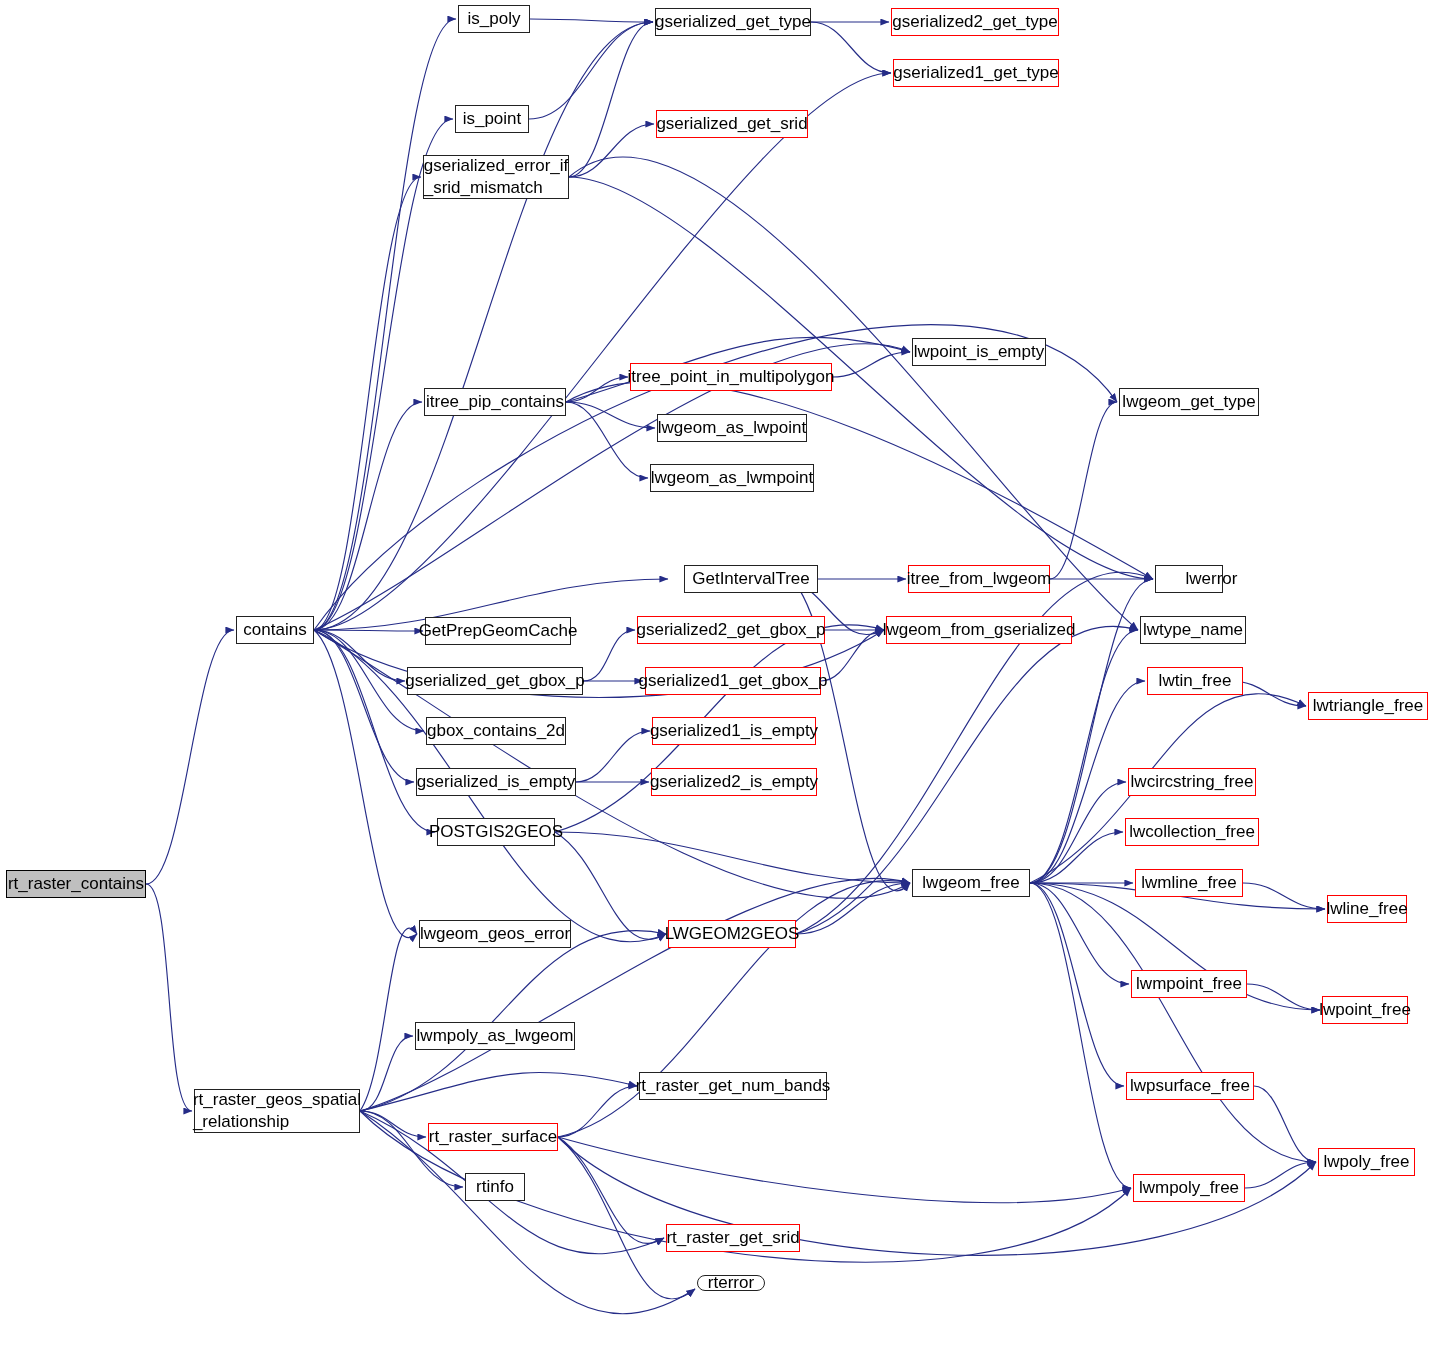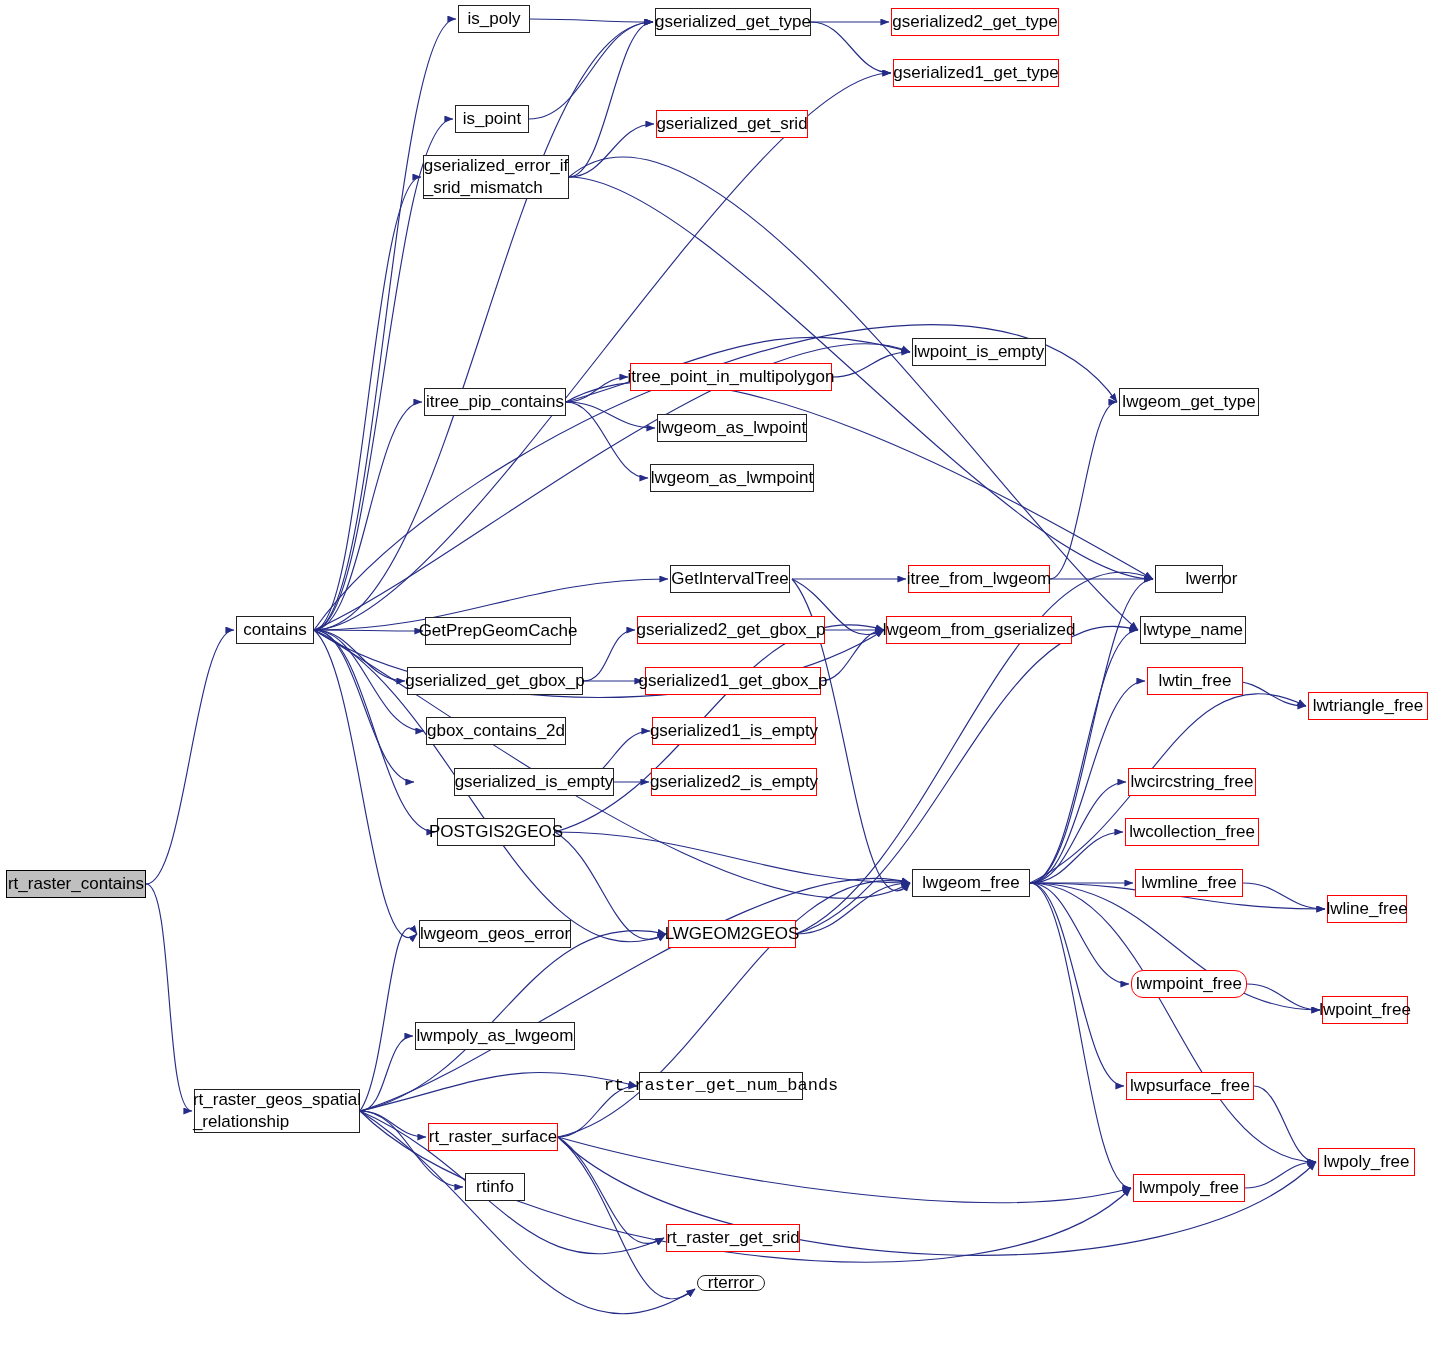--- a/index.html
+++ b/index.html
@@ -154,31 +154,31 @@
   <div>
       <div class="node main" style="left: 6px; top: 870px; width: 140px; height: 28px;">rt_raster_contains</div>
       <div class="node plain" style="left: 236px; top: 616px; width: 78px; height: 28px;">contains</div>
       <div class="node plain" style="left: 194px; top: 1089px; width: 166px; height: 44px;">rt_raster_geos_spatial
 _relationship</div>
       <div class="node plain" style="left: 458px; top: 5px; width: 72px; height: 28px;">is_poly</div>
       <div class="node plain" style="left: 455px; top: 105px; width: 74px; height: 28px;">is_point</div>
       <div class="node plain" style="left: 423px; top: 155px; width: 146px; height: 44px;">gserialized_error_if
 _srid_mismatch</div>
       <div class="node plain" style="left: 424px; top: 388px; width: 142px; height: 28px;">itree_pip_contains</div>
-      <div class="node plain" style="left: 670px; top: 565px; width: 120px; height: 28px;">GetIntervalTree</div>
+      <div class="node plain" style="left: 684px; top: 565px; width: 134px; height: 28px;">GetIntervalTree</div>
       <div class="node plain" style="left: 425px; top: 617px; width: 146px; height: 28px;">GetPrepGeomCache</div>
       <div class="node plain" style="left: 407px; top: 667px; width: 176px; height: 28px;">gserialized_get_gbox_p</div>
       <div class="node plain" style="left: 426px; top: 717px; width: 140px; height: 28px;">gbox_contains_2d</div>
-      <div class="node plain" style="left: 416px; top: 768px; width: 160px; height: 28px; margin-left: 38px;">gserialized_is_empty</div>
+      <div class="node plain" style="left: 416px; top: 768px; width: 160px; height: 28px;">gserialized_is_empty</div>
       <div class="node plain" style="left: 437px; top: 818px; width: 118px; height: 28px;">POSTGIS2GEOS</div>
       <div class="node plain" style="left: 419px; top: 920px; width: 152px; height: 28px;">lwgeom_geos_error</div>
       <div class="node plain" style="left: 415px; top: 1022px; width: 160px; height: 28px;">lwmpoly_as_lwgeom</div>
       <div class="node red" style="left: 428px; top: 1123px; width: 130px; height: 28px;">rt_raster_surface</div>
       <div class="node plain" style="left: 465px; top: 1173px; width: 60px; height: 28px;">rtinfo</div>
-      <div class="node plain" style="left: 639px; top: 1072px; width: 164px; height: 28px; font-family: Liberation Mono, monospace;">rt_raster_get_num_bands</div>
+      <div class="node plain" style="left: 639px; top: 1072px; width: 188px; height: 28px;">rt_raster_get_num_bands</div>
       <div class="node red" style="left: 666px; top: 1224px; width: 134px; height: 28px;">rt_raster_get_srid</div>
       <div class="node plain" style="left: 697px; top: 1275px; width: 68px; height: 16px; border-radius: 13px;">rterror</div>
       <div class="node plain" style="left: 655px; top: 8px; width: 156px; height: 28px;">gserialized_get_type</div>
       <div class="node red" style="left: 891px; top: 8px; width: 168px; height: 28px;">gserialized2_get_type</div>
       <div class="node red" style="left: 893px; top: 59px; width: 166px; height: 28px;">gserialized1_get_type</div>
       <div class="node red" style="left: 656px; top: 110px; width: 152px; height: 28px;">gserialized_get_srid</div>
       <div class="node plain" style="left: 912px; top: 338px; width: 134px; height: 28px;">lwpoint_is_empty</div>
       <div class="node red" style="left: 630px; top: 363px; width: 202px; height: 28px;">itree_point_in_multipolygon</div>
       <div class="node plain" style="left: 657px; top: 414px; width: 150px; height: 28px;">lwgeom_as_lwpoint</div>
       <div class="node plain" style="left: 650px; top: 464px; width: 164px; height: 28px;">lwgeom_as_lwmpoint</div>
@@ -192,19 +192,19 @@
       <div class="node plain" style="left: 912px; top: 869px; width: 118px; height: 28px;">lwgeom_free</div>
       <div class="node plain" style="left: 1119px; top: 388px; width: 140px; height: 28px;">lwgeom_get_type</div>
       <div class="node plain" style="left: 1155px; top: 565px; width: 68px; height: 28px; padding-left: 45px;">lwerror</div>
       <div class="node plain" style="left: 1140px; top: 616px; width: 106px; height: 28px;">lwtype_name</div>
       <div class="node red" style="left: 1147px; top: 667px; width: 96px; height: 28px;">lwtin_free</div>
       <div class="node red" style="left: 1308px; top: 692px; width: 120px; height: 28px;">lwtriangle_free</div>
       <div class="node red" style="left: 1128px; top: 768px; width: 128px; height: 28px;">lwcircstring_free</div>
       <div class="node red" style="left: 1125px; top: 818px; width: 134px; height: 28px;">lwcollection_free</div>
       <div class="node red" style="left: 1135px; top: 869px; width: 108px; height: 28px;">lwmline_free</div>
       <div class="node red" style="left: 1327px; top: 895px; width: 80px; height: 28px;">lwline_free</div>
-      <div class="node red" style="left: 1131px; top: 970px; width: 116px; height: 28px; border-radius: 12px;">lwmpoint_free</div>
+      <div class="node red" style="left: 1131px; top: 970px; width: 116px; height: 28px;">lwmpoint_free</div>
       <div class="node red" style="left: 1322px; top: 996px; width: 86px; height: 28px;">lwpoint_free</div>
       <div class="node red" style="left: 1126px; top: 1072px; width: 128px; height: 28px;">lwpsurface_free</div>
       <div class="node red" style="left: 1318px; top: 1148px; width: 97px; height: 28px;">lwpoly_free</div>
       <div class="node red" style="left: 1133px; top: 1174px; width: 112px; height: 28px;">lwmpoly_free</div>
     </div>
 </div>
 
 </body></html>

